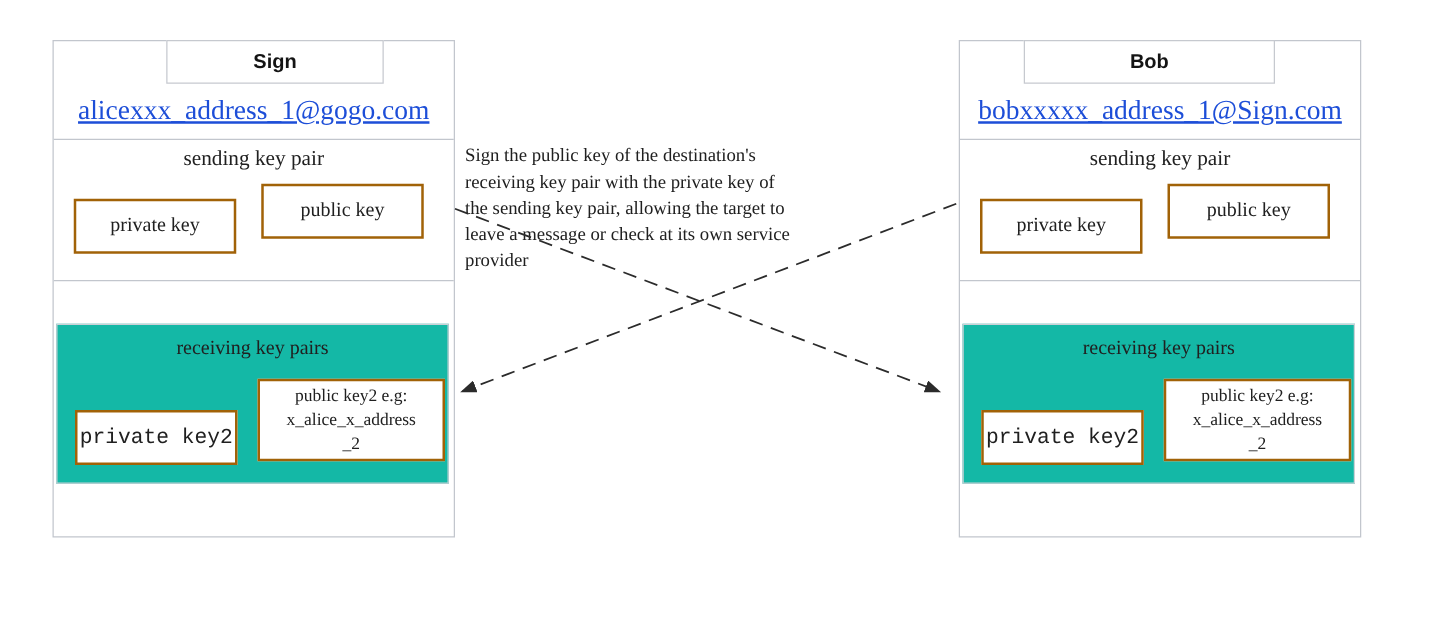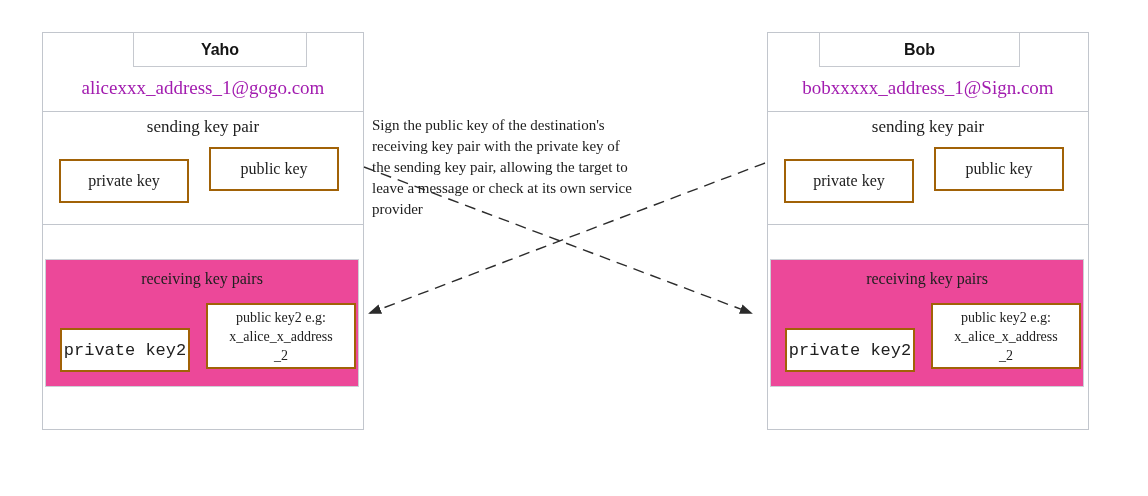--- a/index.html
+++ b/index.html
@@ -39,22 +39,23 @@
   }
   .panel.alice .title-box { left: 90px;  width: 172px; }
   .panel.bob   .title-box { left: 51px;  width: 199px; }
 
   .email-row {
     position: absolute;
     top: 32px; left: 0; right: 0; height: 46px;
     display: flex; align-items: center; justify-content: center;
   }
   .email-row a {
-    font-size: 19px;
-    color: #a21caf;
+    font-size: 22px;
+    color: #1d4ed8;
+    text-decoration: underline;
     cursor: pointer;
   }
 
   .hline {
     position: absolute; left: 0; right: 0;
     border-top: 1px solid #c2c6cd; height: 0;
   }
   .h1 { top: 78px; }
   .h2 { top: 191px; }
 
@@ -74,21 +75,21 @@
     text-align: center;
   }
   .sk-private { left: 16px;  top: 126px; width: 126px; height: 40px; }
   .sk-public  { left: 166px; top: 114px; width: 126px; height: 40px; }
 
   .recv {
     position: absolute;
     left: 2px; top: 226px;
     width: 312px; height: 126px;
     border: 1px solid #ccd0d6;
-    background: #ec4899;
+    background: #14b8a6;
   }
   .recv-label {
     position: absolute;
     top: 10px; left: 0; right: 0;
     text-align: center;
     font-size: 16px;
   }
   .rk-private { left: 14px;  top: 68px; width: 126px; height: 40px; font-size: 17px; font-family: Liberation Mono, monospace; }
   .rk-public  {
     left: 160px; top: 43px; width: 146px; height: 62px;
@@ -114,21 +115,21 @@
     pointer-events: none;
   }
 </style>
 </head>
 <body>
 
 <div class="canvas">
 
   <div class="panel alice">
     <div class="title-box">
-      <span>Yaho</span>
+      <span>Sign</span>
     </div>
     <div class="email-row">
       <a>alicexxx_address_1@gogo.com</a>
     </div>
     <div class="hline h1"></div>
     <div class="sec-label">sending key pair</div>
     <div class="key-box sk-private">private key</div>
     <div class="key-box sk-public">public key</div>
     <div class="hline h2"></div>
     <div class="recv">

